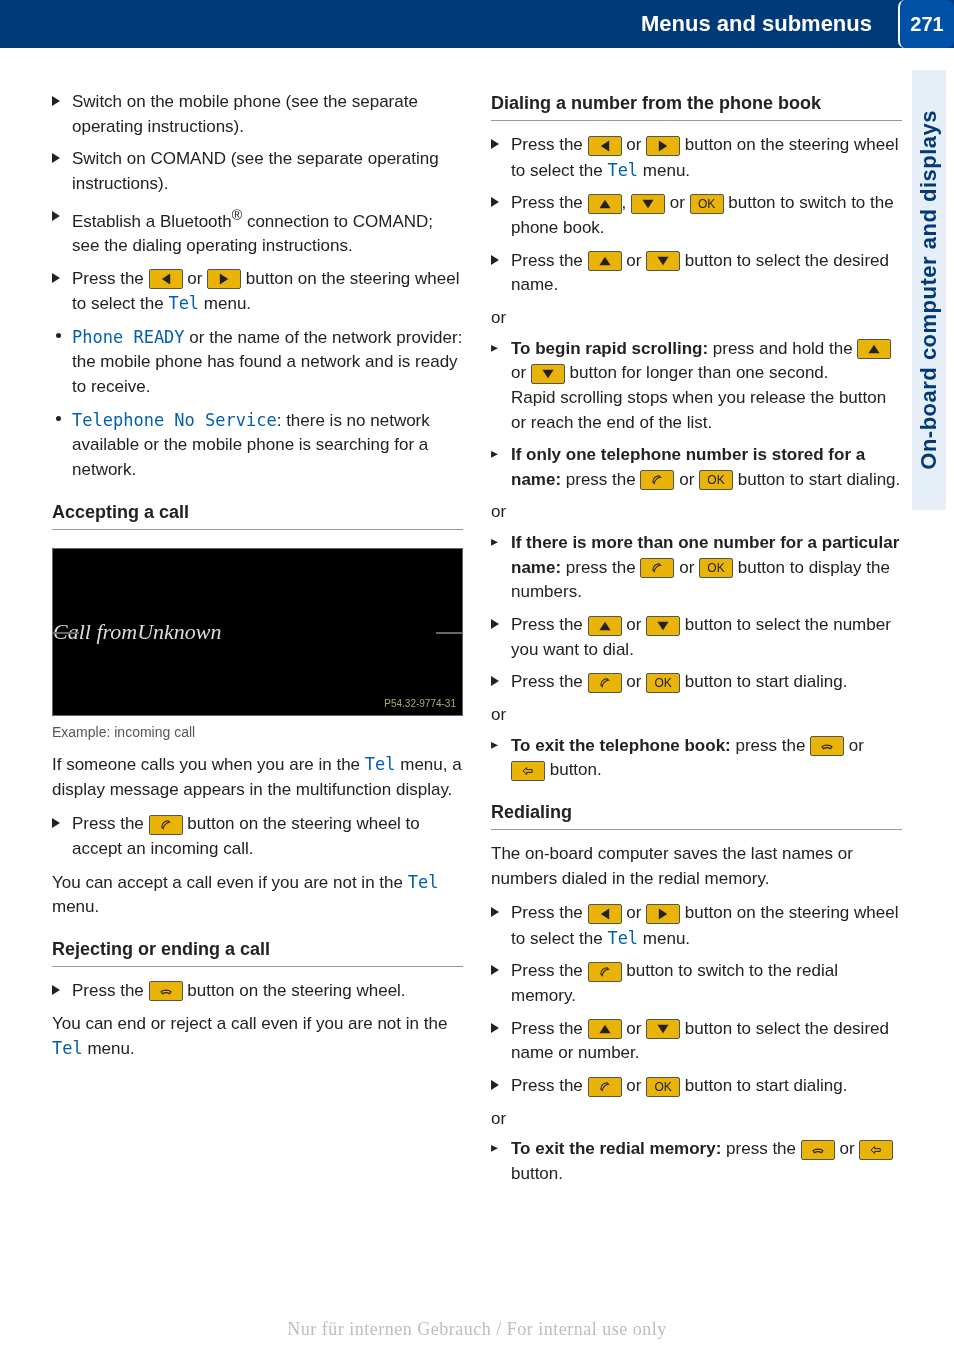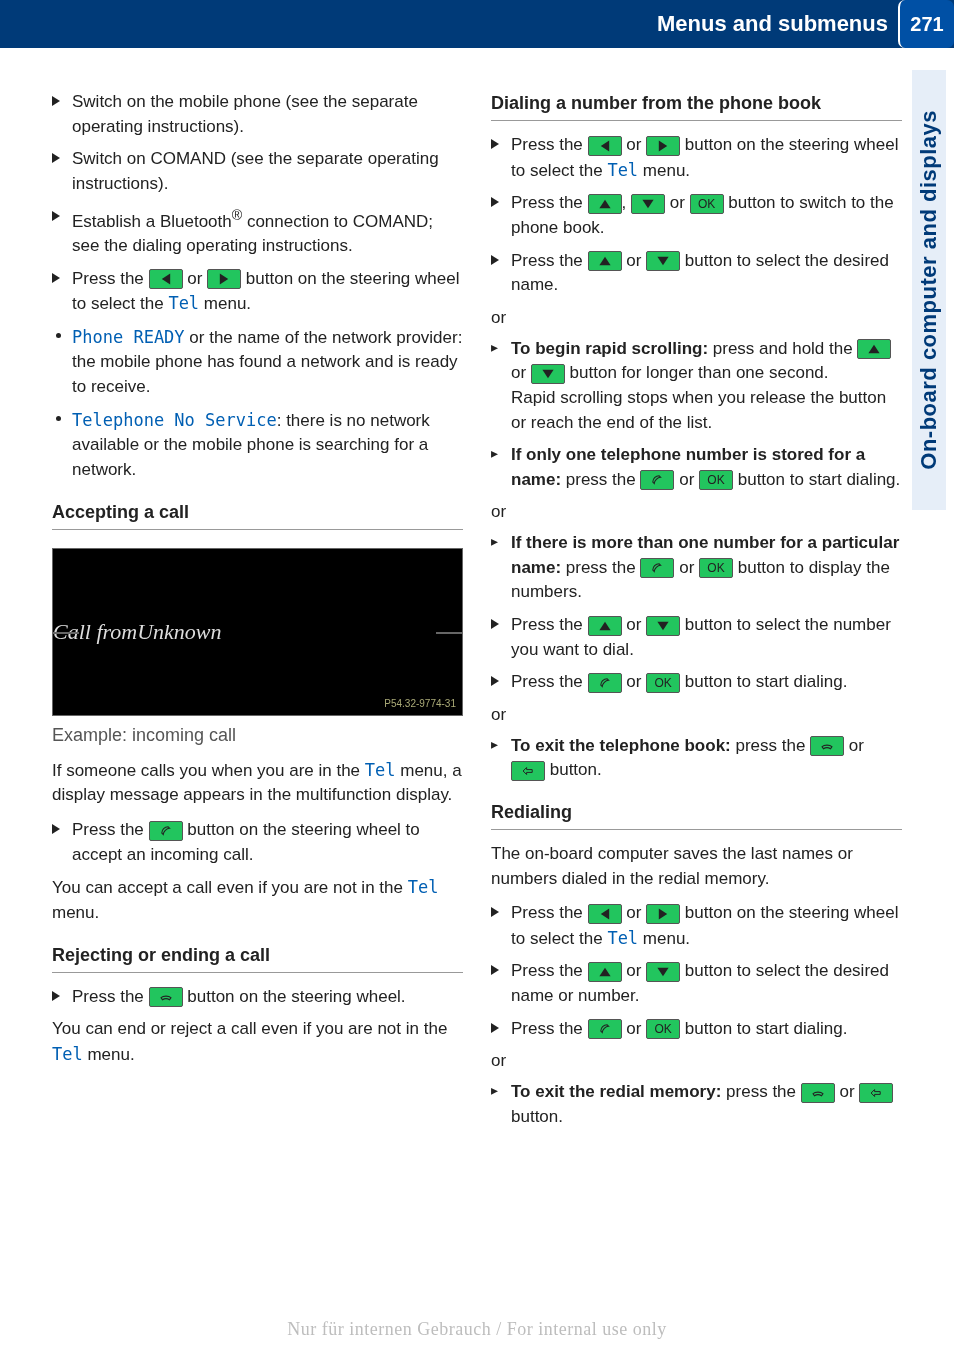--- a/index.html
+++ b/index.html
@@ -1,34 +1,34 @@
 <!DOCTYPE html>
 <html><head>
 <meta charset="utf-8">
 <style>
   * { box-sizing: border-box; margin: 0; padding: 0; }
   body { font-family: Arial, Helvetica, sans-serif; width: 954px; height: 1354px; background: #fff; color: #222; position: relative; }
   .header-bar { background: #003a78; color: #fff; height: 48px; display: flex; align-items: center; justify-content: flex-end; }
-  .header-title { font-size: 22px; font-weight: bold; padding-right: 10px; }
+  .header-title { font-size: 22px; font-weight: bold; padding-right: 26px; }
   .page-num-box { background: #0050a5; height: 48px; width: 56px; display: flex; align-items: center; justify-content: center; font-weight: bold; font-size: 20px; color: #fff; border-left: 2px solid #fff; border-radius: 7px; }
   .side-tab { position: absolute; right: 8px; top: 70px; width: 34px; height: 440px; background: #e6eef8; display: flex; align-items: center; justify-content: center; }
   .side-tab-text { writing-mode: vertical-rl; transform: rotate(180deg); font-size: 22px; font-weight: bold; color: #003a78; letter-spacing: 0.5px; }
   .content { display: flex; padding: 42px 52px 10px 52px; gap: 28px; }
   .col { width: 50%; font-size: 17px; line-height: 1.45; color: #222; }
   .bullets { list-style: none; }
   .bullets > li { position: relative; padding-left: 20px; margin-bottom: 8px; }
   .tri::before { content: ""; position: absolute; left: 0; top: 6px; border-style: solid; border-width: 5px 0 5px 8px; border-color: transparent transparent transparent #222; }
   .dot::before { content: ""; position: absolute; left: 4px; top: 8px; width: 5px; height: 5px; background: #222; border-radius: 50%; }
   .hook::before { content: "▸"; position: absolute; left: 0; top: 0; font-size: 14px; color: #222; }
-  .key { display: inline-flex; align-items: center; justify-content: center; min-width: 34px; height: 20px; border: 1px solid #555; border-radius: 2px; font-size: 12px; vertical-align: middle; padding: 0 4px; background: #22c55e; line-height: 1; }
+  .key { display: inline-flex; align-items: center; justify-content: center; min-width: 34px; height: 20px; border: 1px solid #555; border-radius: 2px; font-size: 12px; vertical-align: middle; padding: 0 4px; background: #eab308; line-height: 1; }
   .key svg { width: 14px; height: 14px; }
   .key-ok { font-weight: normal; font-family: Arial; }
   .display-text { font-family: "DejaVu Sans Mono", "Courier New", monospace; color: #005fb3; }
   .sub-heading { font-weight: bold; font-size: 18px; border-bottom: 1px solid #999; padding-bottom: 4px; margin: 16px 0 12px 0; }
-  .caption { font-size: 18px; color: #555; margin: 6px 0 10px 0; }
+  .caption { font-size: 14px; color: #555; margin: 6px 0 10px 0; }
   .para { margin-bottom: 10px; }
   .or { margin: 6px 0 6px 0; }
   .display-img { width: 100%; height: 168px; background: #000; border: 1px solid #666; display: flex; align-items: center; justify-content: flex-start; color: #ddd; font-style: italic; font-family: Georgia, serif; font-size: 22px; margin-top: 18px; position: relative; }
   .display-img .small-mark { position: absolute; bottom: 3px; right: 6px; font-size: 10px; font-style: normal; color: #aa7; font-family: Arial; }
   .display-img::after { content: ""; position: absolute; left: 0; top: 50%; width: 26px; height: 2px; background: #666; }
   .display-img::before { content: ""; position: absolute; right: 0; top: 50%; width: 26px; height: 2px; background: #666; }
   .footer { position: absolute; bottom: 14px; width: 100%; text-align: center; font-size: 18px; color: #bdbdbd; font-family: Georgia, serif; letter-spacing: 0.5px; }
   .b { font-weight: bold; }
 </style>
 </head>
@@ -217,20 +217,25 @@
             <svg>
               <use href="#t-left"></use>
             </svg>
           </span><span> or </span><span class="key">
             <svg>
               <use href="#t-right"></use>
             </svg>
           </span><span> button on the steering wheel to select the </span><span class="display-text">Tel</span><span> menu.</span></li>
       <li class="tri"><span>Press the </span><span class="key">
             <svg>
+              <use href="#ph-accept"></use>
+            </svg>
+          </span><span> button to switch to the redial memory.</span></li>
+      <li class="tri"><span>Press the </span><span class="key">
+            <svg>
               <use href="#t-up"></use>
             </svg>
           </span><span> or </span><span class="key">
             <svg>
               <use href="#t-down"></use>
             </svg>
           </span><span> button to select the desired name or number.</span></li>
       <li class="tri"><span>Press the </span><span class="key">
             <svg>
               <use href="#ph-accept"></use>

